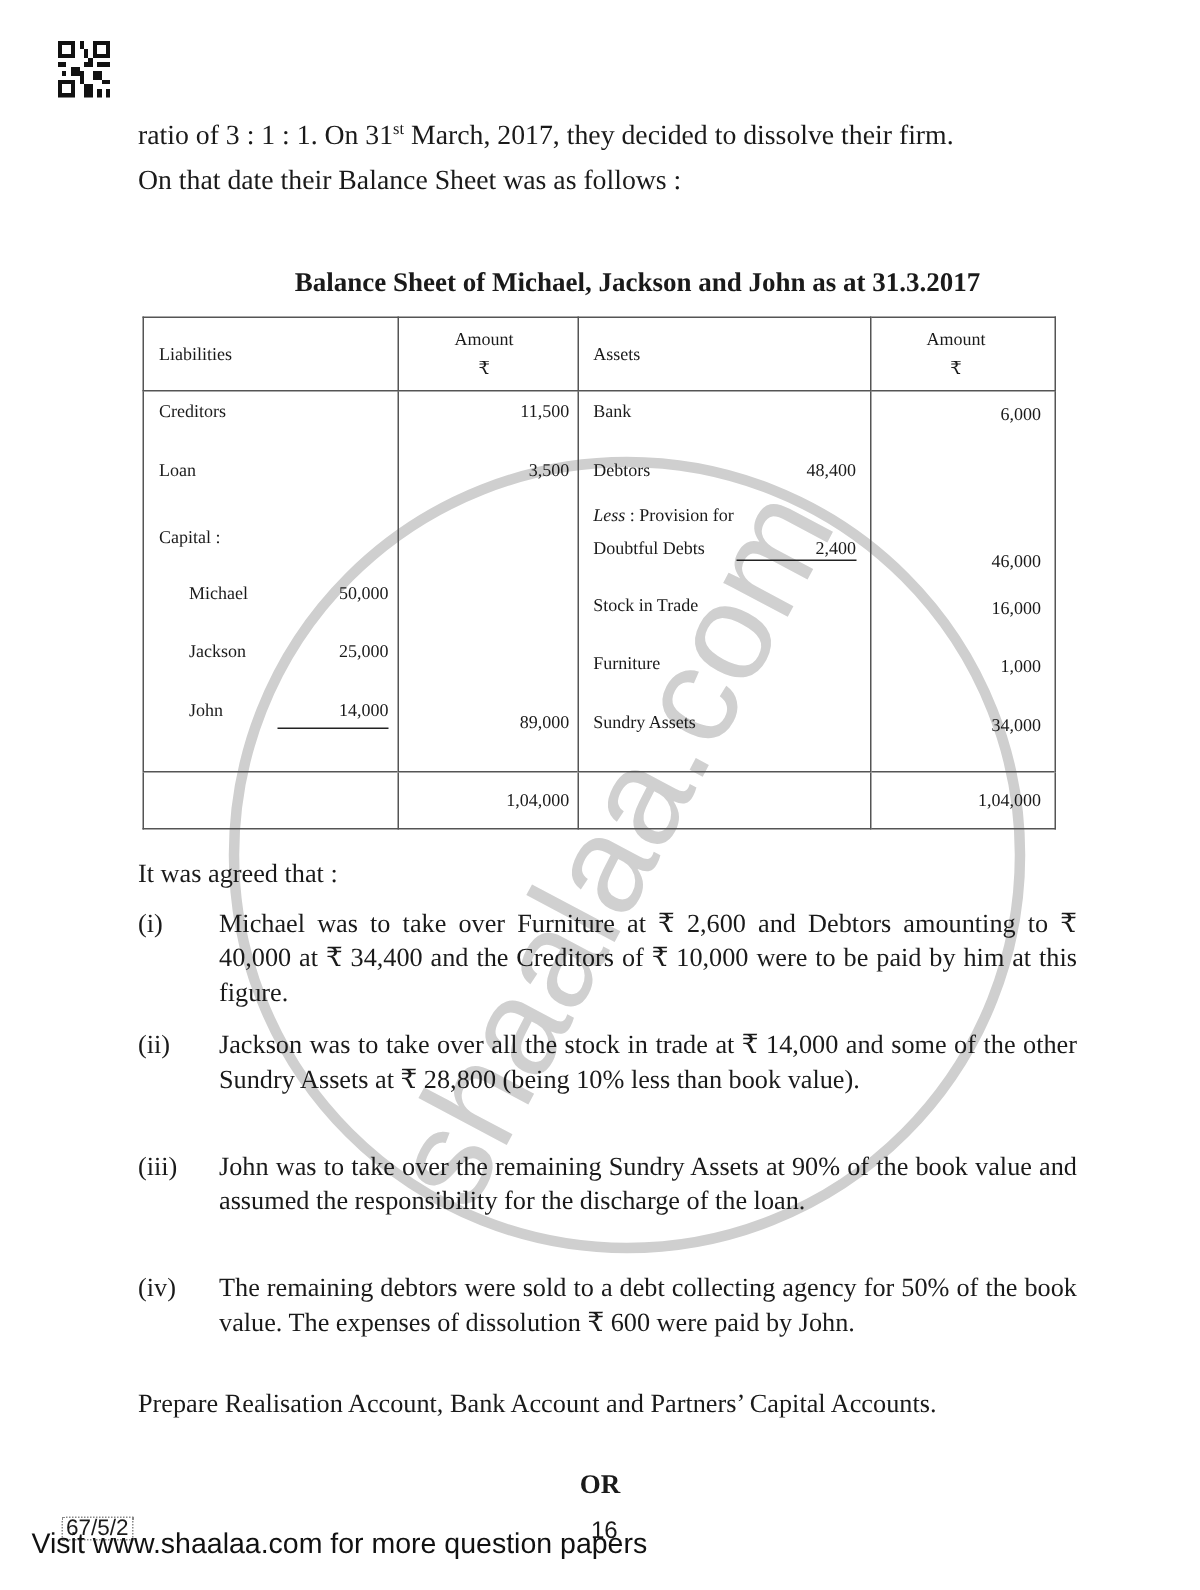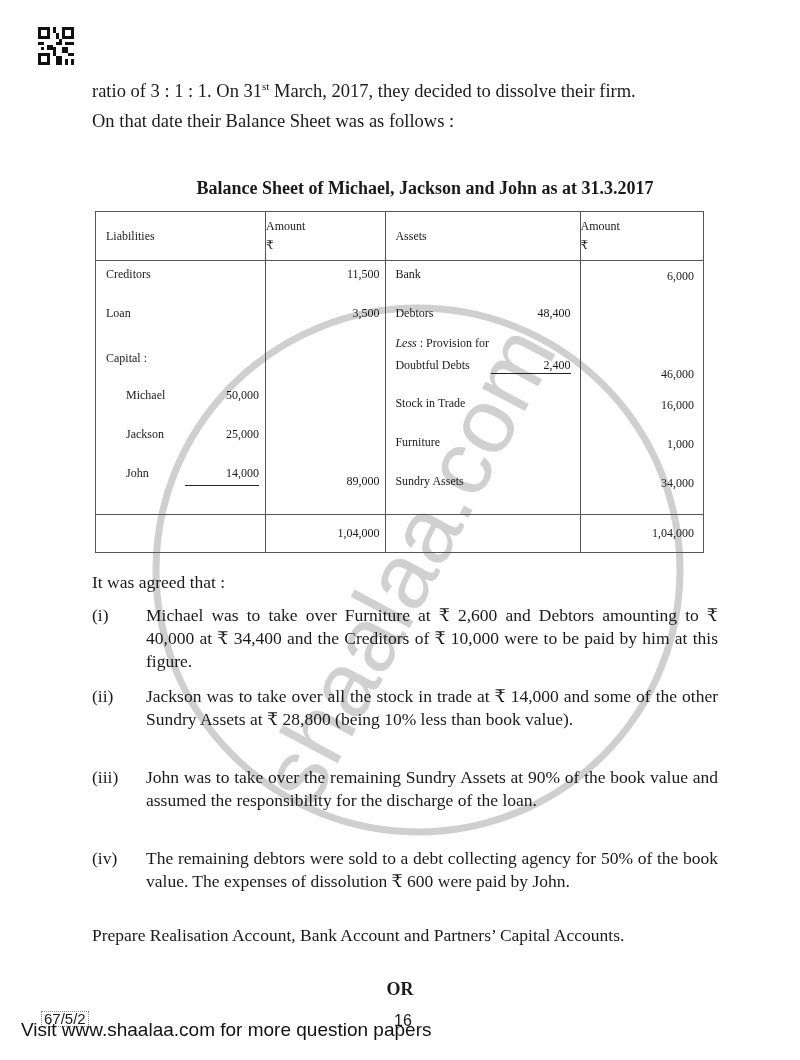--- a/index.html
+++ b/index.html
@@ -20,21 +20,21 @@
     position: absolute; left: 95px; top: 211px; width: 609px;
     border-collapse: collapse; font-size: 12px;
   }
   table.bs td { border-left: 1px solid #555; border-right: 1px solid #555; padding: 0; vertical-align: top; }
   table.bs tr.head td { border-top: 1px solid #555; border-bottom: 1px solid #555; height: 48px; vertical-align: middle; }
   table.bs tr.total td { border-top: 1px solid #555; border-bottom: 1px solid #555; height: 37px; vertical-align: middle; padding-left: 30px; }
   .c1 { width: 190px; padding-left: 10px !important; }
   .c2 { width: 95px; text-align: right; padding-right: 6px !important; }
   .c3 { width: 227px; padding-left: 9px !important; }
   .c4 { width: 95px; text-align: right; padding-right: 9px !important; }
-  .hdr-amt { text-align: left; line-height: 19px; }
+  .hdr-amt { text-align: center; line-height: 19px; }
   .body-cell { position: relative; height: 253px; }
   .ln { position: absolute; white-space: nowrap; }
   .ul { border-bottom: 1px solid #222; }
   .agreed { position: absolute; left: 92px; top: 572px; font-size: 17.5px; }
   .item { position: absolute; left: 92px; width: 626px; font-size: 17.5px; line-height: 23px; }
   .item .num { position: absolute; left: 0; top: 0; }
   .item .txt { margin-left: 54px; text-align: justify; text-align-last: left; }
   .prepare { position: absolute; left: 92px; width: 626px; top: 924px; font-size: 17.5px; line-height: 23px; text-align: justify; }
   .or { position: absolute; top: 979px; left: 0; width: 800px; text-align: center; font-weight: bold; font-size: 18px; }
   .code {

